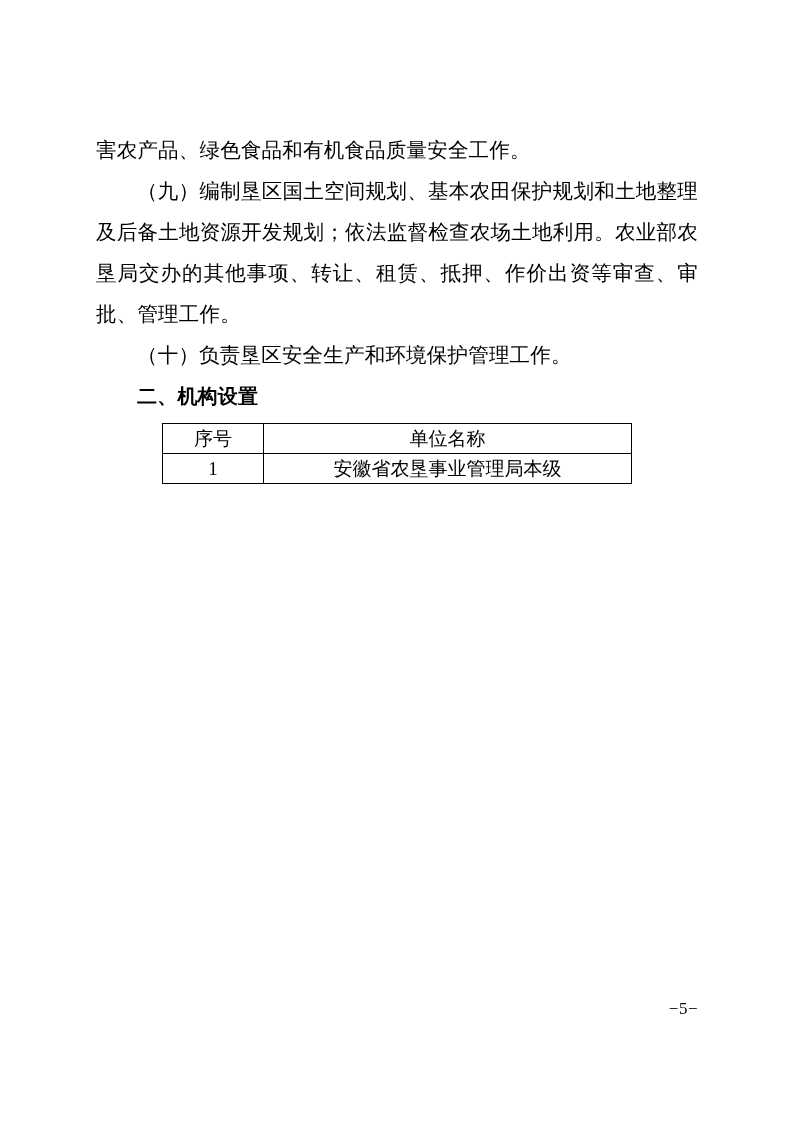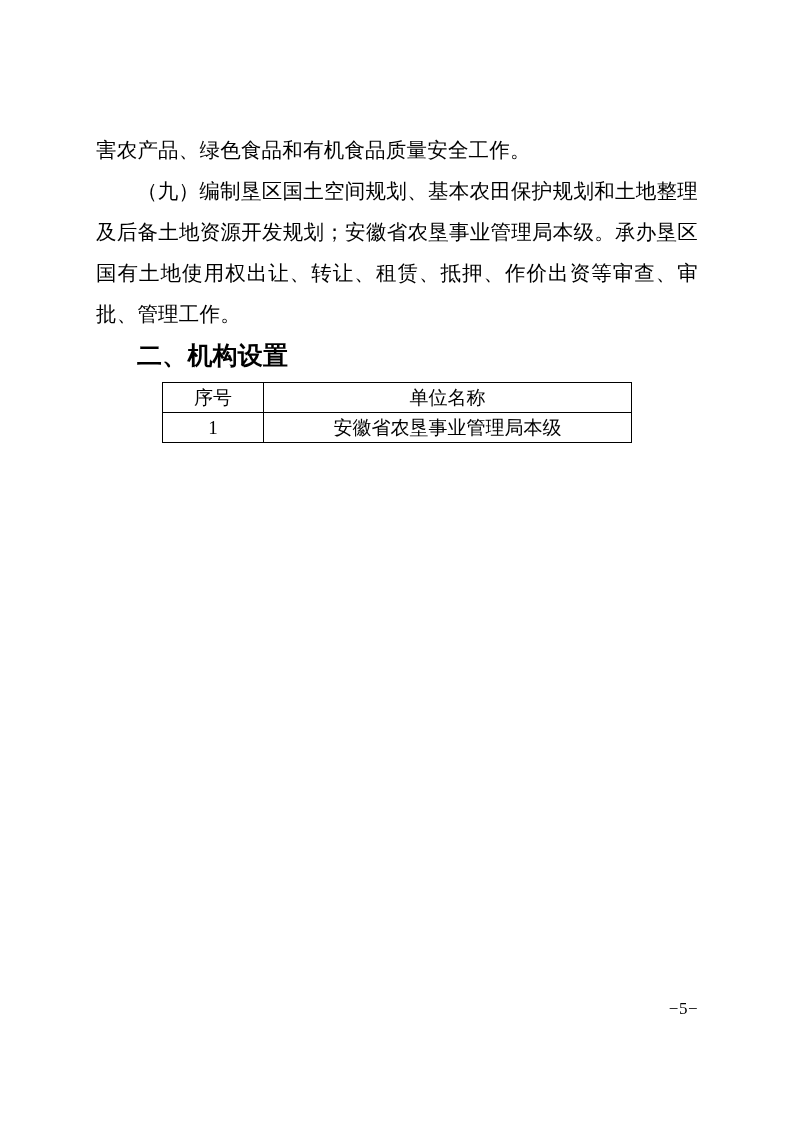--- a/index.html
+++ b/index.html
@@ -34,21 +34,21 @@
     margin: 0;
     text-indent: 41px;
   }
   .para.no-indent {
     text-indent: 0;
   }
   .section-heading {
     margin: 0;
     text-indent: 41px;
     font-weight: bold;
-    font-size: 25px;
+    font-size: 20px;
     line-height: 41px;
     font-family: "Liberation Sans", "DejaVu Sans", sans-serif;
   }
   .table-wrap {
     margin-top: 6px;
     display: flex;
     justify-content: center;
   }
   table.unit-table {
     border-collapse: collapse;
@@ -76,21 +76,22 @@
     letter-spacing: 0.5px;
   }
 </style>
 </head>
 <body>
 
 <div class="page">
 
   <div class="body-text">
     <p class="para no-indent">害农产品、绿色食品和有机食品质量安全工作。</p>
-    <p class="para">（九）编制垦区国土空间规划、基本农田保护规划和土地整理及后备土地资源开发规划；安徽省农垦事业管理局本级。承办垦区国有土地使用权出让、转让、租赁、抵押、作价出资等审查、审批、管理工作。</p>
+    <p class="para">（九）编制垦区国土空间规划、基本农田保护规划和土地整理及后备土地资源开发规划；依法监督检查农场土地利用。农业部农垦局交办的其他事项、转让、租赁、抵押、作价出资等审查、审批、管理工作。</p>
+    <p class="para">（十）负责垦区安全生产和环境保护管理工作。</p>
 
     <h2 class="section-heading">二、机构设置</h2>
 
   </div>
 
   <div class="table-wrap">
     <table class="unit-table">
       <tbody>
         <tr>
           <td class="col-no">序号</td>

